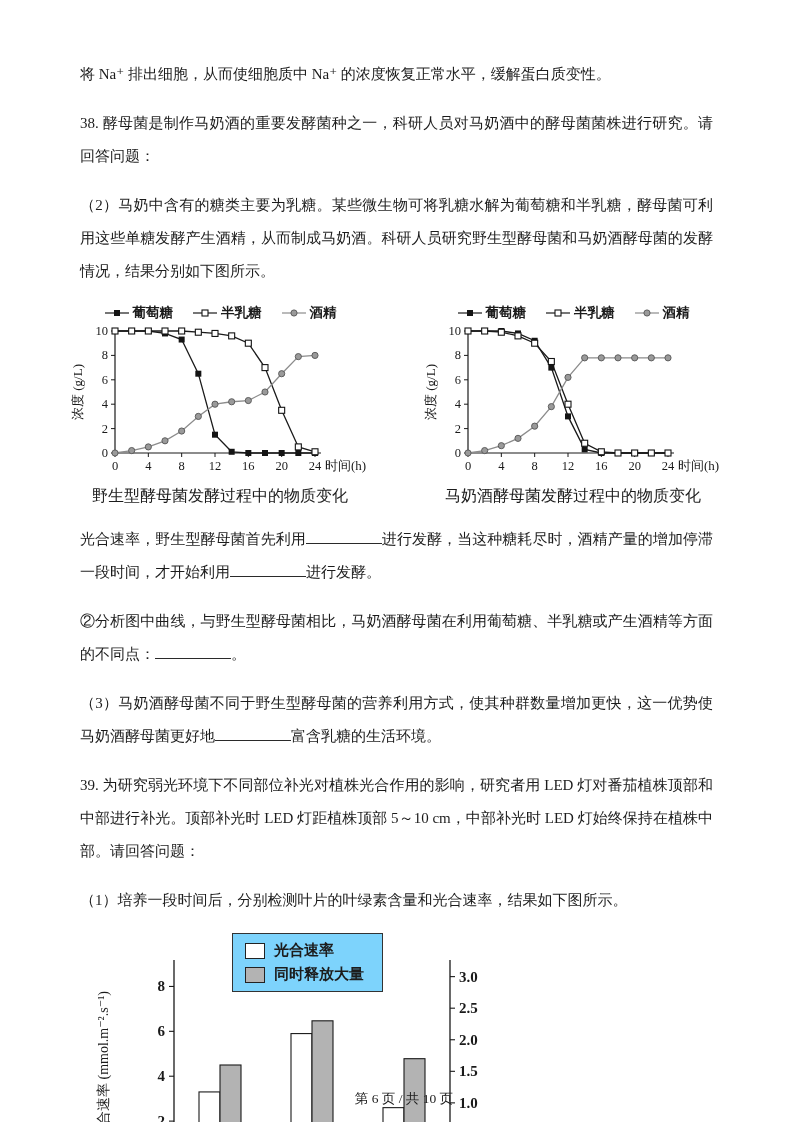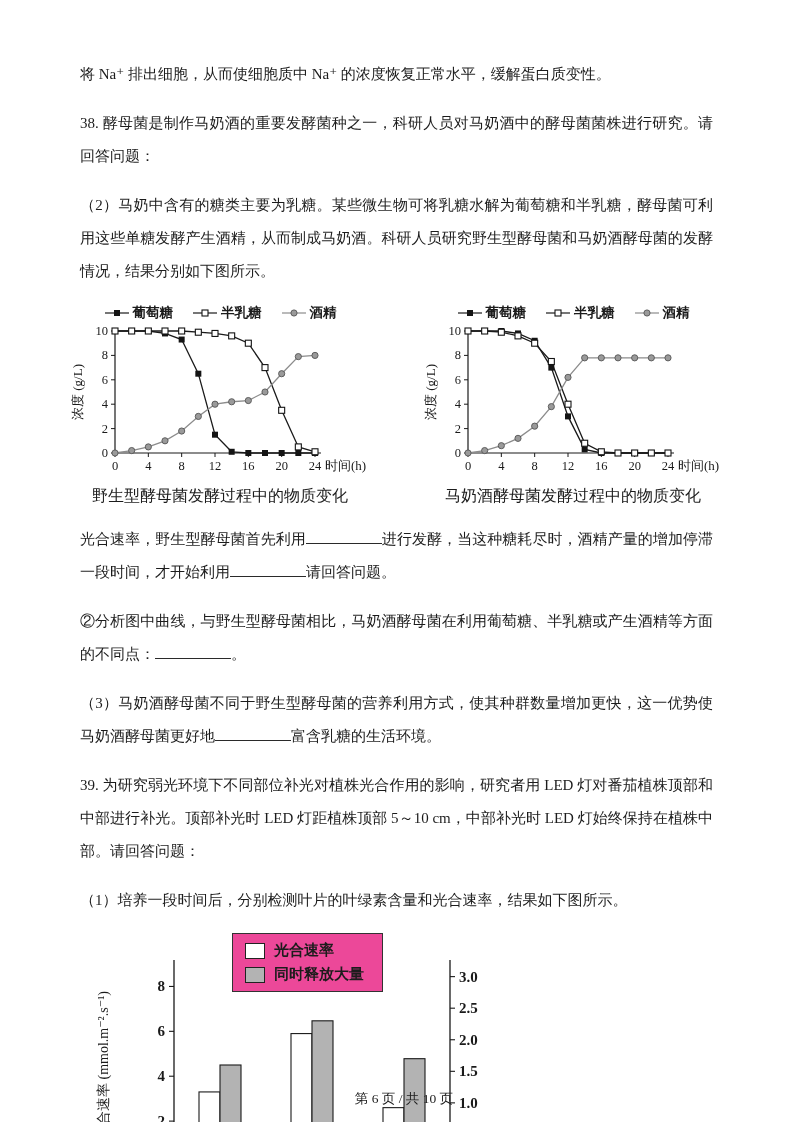--- a/index.html
+++ b/index.html
@@ -7,21 +7,21 @@
        font-family:"Liberation Serif","DejaVu Serif",serif;color:#1c1c1c;}
   .content{position:absolute;left:64px;top:42px;width:665px;}
   p.para{margin:16px;font-size:15px;line-height:33px;text-align:justify;}
   .blank{display:inline-block;width:72px;height:14px;border-bottom:1px solid #2a2a2a;vertical-align:baseline;}
   .charts-row{display:flex;justify-content:space-between;margin:8px 0 2px;}
   .chart-block{width:312px;display:flex;flex-direction:column;align-items:center;}
   .legend-row{display:flex;gap:19px;align-items:flex-end;font-size:13.5px;font-weight:bold;margin-bottom:1px;}
   .legend-item{display:inline-flex;align-items:center;gap:3px;}
   .caption{font-size:16px;text-align:center;margin-top:1px;}
   .bar-wrap{margin:14px 0 0 20px;width:440px;position:relative;}
-  .bar-legend{border:1px solid #333;background:#ec4899;width:fit-content;margin:0 0 -38px 148px;
+  .bar-legend{border:1px solid #333;background:#7dd3fc;width:fit-content;margin:0 0 -38px 148px;
               padding:7px 18px 7px 12px;display:flex;flex-direction:column;gap:5px;position:relative;z-index:2;}
   .bar-legend-item{display:flex;align-items:center;gap:9px;font-size:15px;font-weight:bold;}
   .swatch{width:18px;height:14px;border:1px solid #222;display:inline-block;}
   .footer{position:absolute;bottom:14px;left:15px;right:0;text-align:center;font-size:13.5px;}
   svg text{font-family:"Liberation Serif","DejaVu Serif",serif;}
 </style>
 </head>
 <body>
 
 <div class="content">
@@ -225,21 +225,21 @@
           <circle cx="179.33333333333331" cy="34.84" r="3.1" fill="#9a9a9a" stroke="#555555" stroke-width="0.9"></circle>
           <circle cx="196" cy="34.84" r="3.1" fill="#9a9a9a" stroke="#555555" stroke-width="0.9"></circle>
           <circle cx="212.66666666666669" cy="34.84" r="3.1" fill="#9a9a9a" stroke="#555555" stroke-width="0.9"></circle>
           <circle cx="229.33333333333331" cy="34.84" r="3.1" fill="#9a9a9a" stroke="#555555" stroke-width="0.9"></circle>
           <circle cx="246" cy="34.84" r="3.1" fill="#9a9a9a" stroke="#555555" stroke-width="0.9"></circle>
         </svg>
       <div class="caption">马奶酒酵母菌发酵过程中的物质变化</div>
     </div>
   </div>
 
-  <p class="para"><span>光合速率，野生型酵母菌首先利用</span><span class="blank" style="width: 76px;"></span><span>进行发酵，当这种糖耗尽时，酒精产量的增加停滞一段时间，才开始利用</span><span class="blank" style="width: 76px;"></span><span>请回答问题。</span></p>
+  <p class="para"><span>光合速率，野生型酵母菌首先利用</span><span class="blank" style="width: 76px;"></span><span>进行发酵，当这种糖耗尽时，酒精产量的增加停滞一段时间，才开始利用</span><span class="blank" style="width: 76px;"></span><span>进行发酵。</span></p>
   <p class="para"><span>②分析图中曲线，与野生型酵母菌相比，马奶酒酵母菌在利用葡萄糖、半乳糖或产生酒精等方面的不同点：</span><span class="blank" style="width: 76px;"></span><span>。</span></p>
   <p class="para"><span>（3）马奶酒酵母菌不同于野生型酵母菌的营养利用方式，使其种群数量增加更快，这一优势使马奶酒酵母菌更好地</span><span class="blank" style="width: 76px;"></span><span>富含乳糖的生活环境。</span></p>
   <p class="para"><span>39. 为研究弱光环境下不同部位补光对植株光合作用的影响，研究者用 LED 灯对番茄植株顶部和中部进行补光。顶部补光时 LED 灯距植株顶部 5～10 cm，中部补光时 LED 灯始终保持在植株中部。请回答问题：</span></p>
   <p class="para"><span>（1）培养一段时间后，分别检测叶片的叶绿素含量和光合速率，结果如下图所示。</span></p>
 
   <div class="bar-wrap">
     <div class="bar-legend">
         <div class="bar-legend-item">
           <span class="swatch" style="background: rgb(255, 255, 255);"></span>
           <span>光合速率</span>

